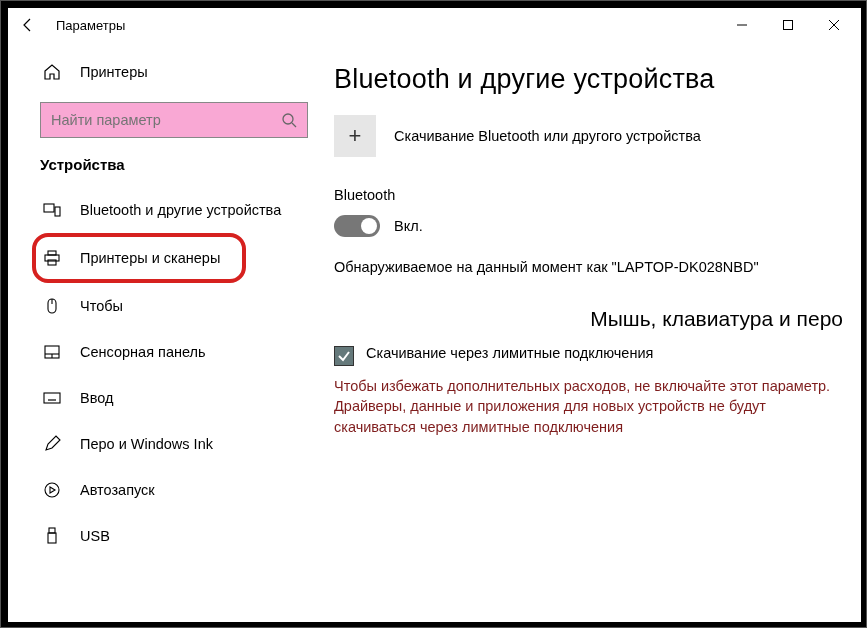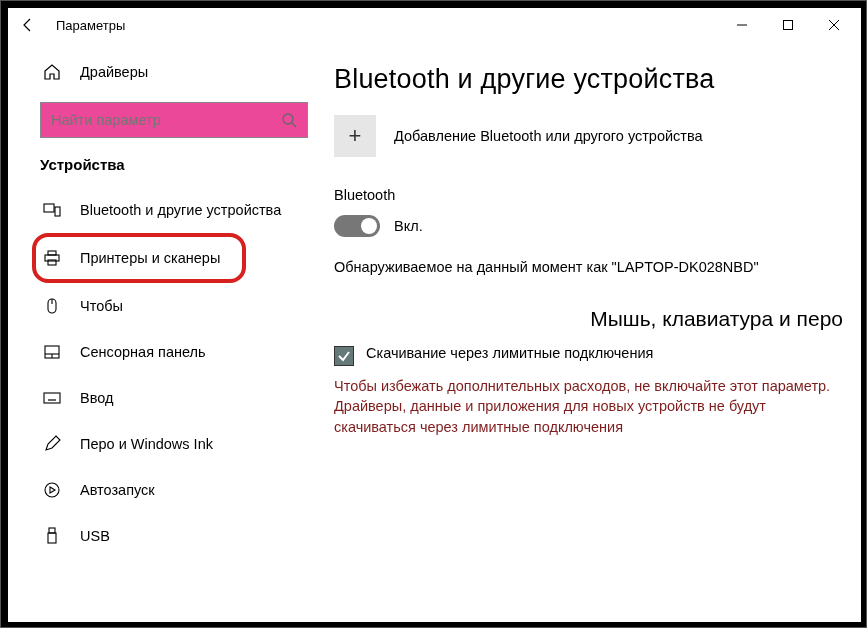--- a/index.html
+++ b/index.html
@@ -8,21 +8,21 @@
 .titlebar { height: 34px; display: flex; align-items: center; padding: 0 4px 0 12px; font-size: 13px; color: #000; }
 .titlebar .back { width: 28px; text-align: center; font-size: 14px; cursor: pointer; }
 .titlebar .title { margin-left: 8px; }
 .winctrls { margin-left: auto; display: flex; }
 .winctrls div { width: 46px; height: 30px; display: flex; align-items: center; justify-content: center; cursor: pointer; font-size: 13px; }
 .content { display: flex; height: calc(100% - 34px); }
 .sidebar { width: 318px; padding: 10px 6px 0 32px; }
 .home { display: flex; align-items: center; height: 40px; cursor: pointer; font-size: 14.5px; }
 .home .ico { width: 24px; display: flex; justify-content: center; }
 .home span.lbl { margin-left: 16px; }
-.searchbox { margin: 10px 12px 18px 0; height: 36px; border: 1px solid #888; display: flex; align-items: center; padding: 0 10px; background: #ec4899; }
+.searchbox { margin: 10px 12px 18px 0; height: 36px; border: 1px solid #888; display: flex; align-items: center; padding: 0 10px; background: #f9a8d4; }
 .searchbox input { flex: 1; border: none; outline: none; font-size: 14.5px; background: transparent; font-family: inherit; }
 .searchbox .sicon { color: #555; font-size: 15px; }
 .section-head { font-weight: 700; font-size: 15px; margin: 6px 0 14px 0; }
 .navitem { display: flex; align-items: center; height: 46px; cursor: pointer; font-size: 14.5px; padding-left: 0; }
 .navitem .ico { width: 24px; display: flex; justify-content: center; font-size: 16px; color: #000; }
 .navitem .lbl { margin-left: 16px; }
 .highlight { border: 4px solid #d6211f; border-radius: 16px; margin-left: -8px; padding-left: 4px; width: 214px; height: 50px; }
 .main { flex: 1; padding: 22px 18px 0 8px; overflow: hidden; }
 .page-title { font-size: 27px; font-weight: 400; letter-spacing: 0.2px; margin-bottom: 20px; }
 .add-row { display: flex; align-items: center; cursor: pointer; margin-bottom: 30px; }
@@ -76,21 +76,21 @@
   </div>
 
   <div class="content">
     <div class="sidebar">
       <div class="home">
         <span class="ico">
           <svg width="18" height="18" viewBox="0 0 18 18">
               <path d="M2 8 L9 2 L16 8 L16 16 L11 16 L11 11 L7 11 L7 16 L2 16 Z" stroke="#000" stroke-width="1.2" fill="none"></path>
             </svg>
         </span>
-        <span class="lbl">Драйверы</span>
+        <span class="lbl">Принтеры</span>
       </div>
 
       <div class="searchbox">
         <input type="text" placeholder="Найти параметр" style="">
         <span class="sicon">
           <svg width="16" height="16" viewBox="0 0 16 16">
               <circle cx="7" cy="7" r="5" stroke="#666" stroke-width="1.3" fill="none"></circle>
               <line x1="11" y1="11" x2="15" y2="15" stroke="#666" stroke-width="1.3"></line>
             </svg>
         </span>
@@ -182,21 +182,21 @@
         </span>
         <span class="lbl">USB</span>
       </div>
     </div>
 
     <div class="main">
       <div class="page-title">Bluetooth и другие устройства</div>
 
       <div class="add-row">
         <div class="plusbox">+</div>
-        <div class="lbl">Добавление Bluetooth или другого устройства</div>
+        <div class="lbl">Скачивание Bluetooth или другого устройства</div>
       </div>
 
       <div class="subhead">Bluetooth</div>
       <div class="toggle-row">
         <div class="toggle">
             <div class="knob"></div>
           </div>
         <div class="state">Вкл.</div>
       </div>
 

